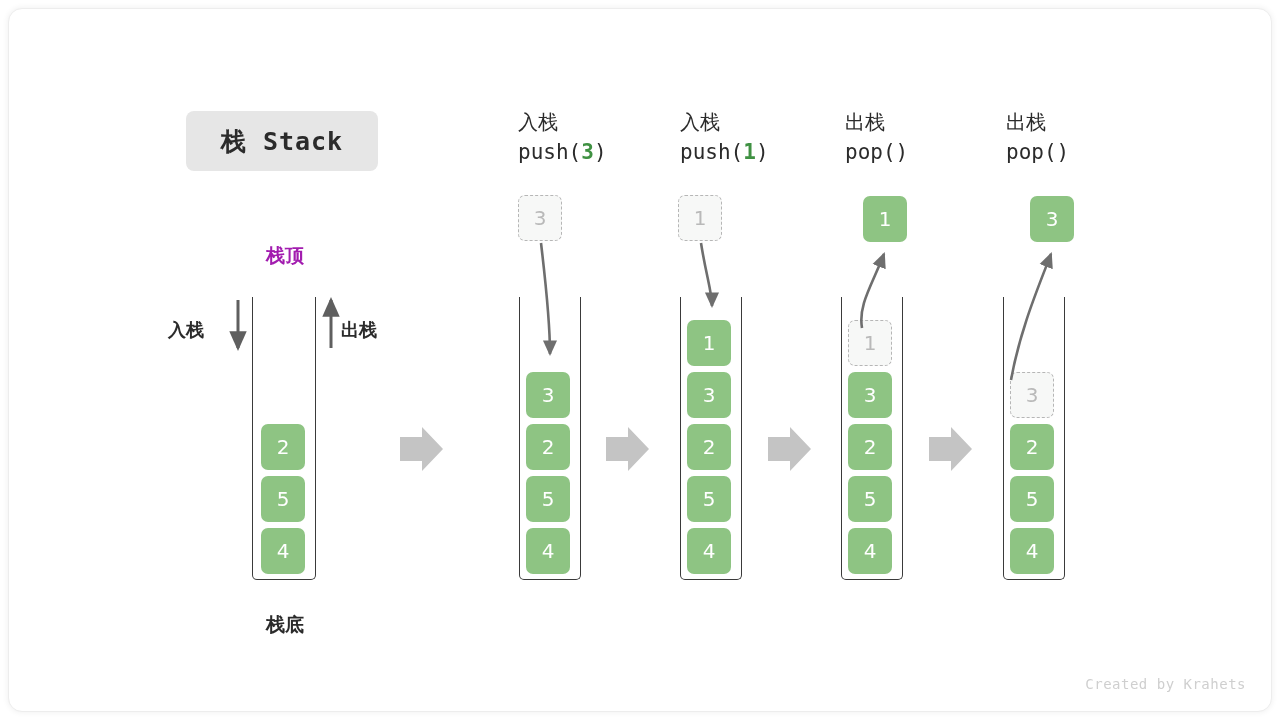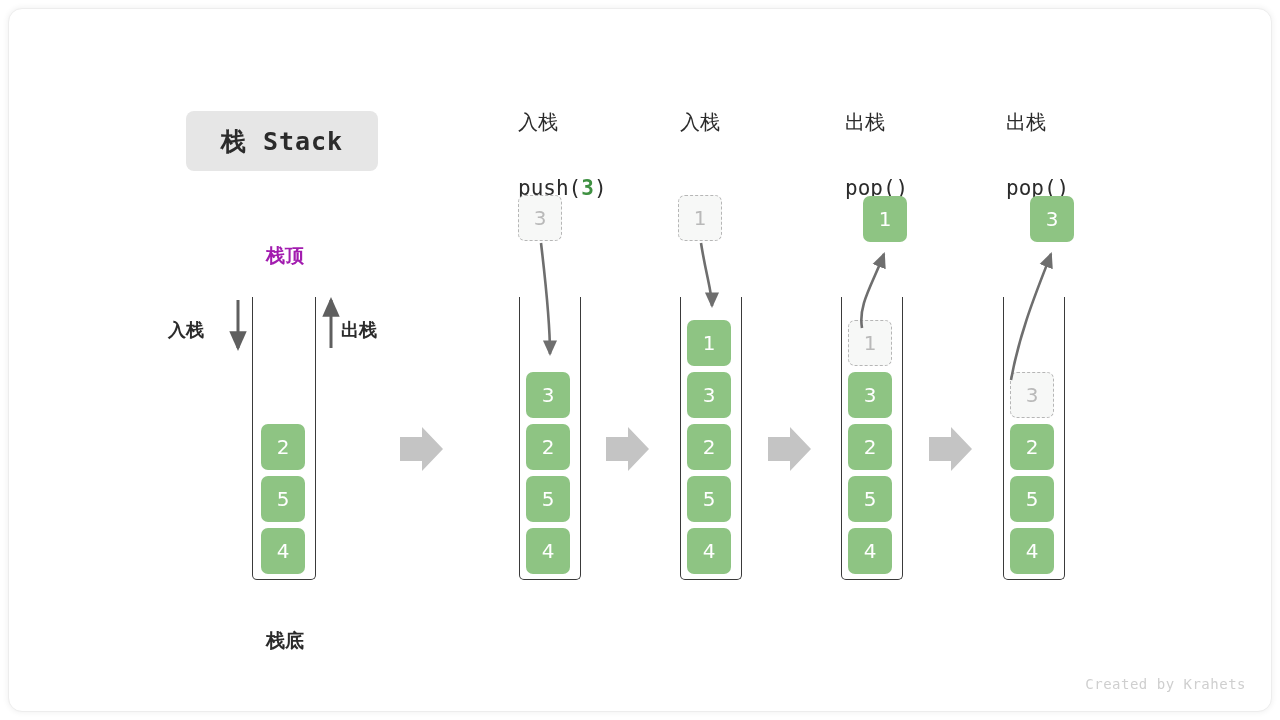--- a/index.html
+++ b/index.html
@@ -68,21 +68,20 @@
   }
   .label-bottom {
     position: absolute;
     left: 230px;
     top: 612px;
     width: 110px;
     text-align: center;
     font-size: 19px;
     font-weight: bold;
     color: #2b2b2b;
-    margin-top: 16px;
   }
   .label-push-left {
     position: absolute;
     left: 168px;
     top: 318px;
     font-size: 18px;
     font-weight: bold;
     color: #2b2b2b;
   }
   .label-pop-left {
@@ -141,21 +140,20 @@
     font-size: 20px;
     color: #2b2b2b;
     display: block;
   }
   .col-head .code {
     font-family: "DejaVu Sans Mono", "Liberation Mono", monospace;
     font-size: 21px;
     color: #2b2b2b;
     display: block;
     white-space: pre;
-    margin-top: 36px;
   }
   .col-head .code .arg {
     color: #3f9142;
     font-weight: bold;
   }
 
   
   .watermark {
     position: absolute;
     right: 34px;
@@ -201,20 +199,21 @@
   </div>
   <div class="cell ghost" style="left:518px; top:195px;">3</div>
   <div class="stack-box" style="left:519px; top:297px; width:62px; height:283px;"></div>
   <div class="cell" style="left:526px; top:372px;">3</div>
   <div class="cell" style="left:526px; top:424px;">2</div>
   <div class="cell" style="left:526px; top:476px;">5</div>
   <div class="cell" style="left:526px; top:528px;">4</div>
 
   <div class="col-head" style="left:680px; top:108px;">
     <span class="cn">入栈</span>
+    <span class="code"><span>push(</span><span class="arg">1</span><span>)</span></span>
   </div>
   <div class="cell ghost" style="left:678px; top:195px;">1</div>
   <div class="stack-box" style="left:680px; top:297px; width:62px; height:283px;"></div>
   <div class="cell" style="left:687px; top:320px;">1</div>
   <div class="cell" style="left:687px; top:372px;">3</div>
   <div class="cell" style="left:687px; top:424px;">2</div>
   <div class="cell" style="left:687px; top:476px;">5</div>
   <div class="cell" style="left:687px; top:528px;">4</div>
 
   <div class="col-head" style="left:845px; top:108px;">

